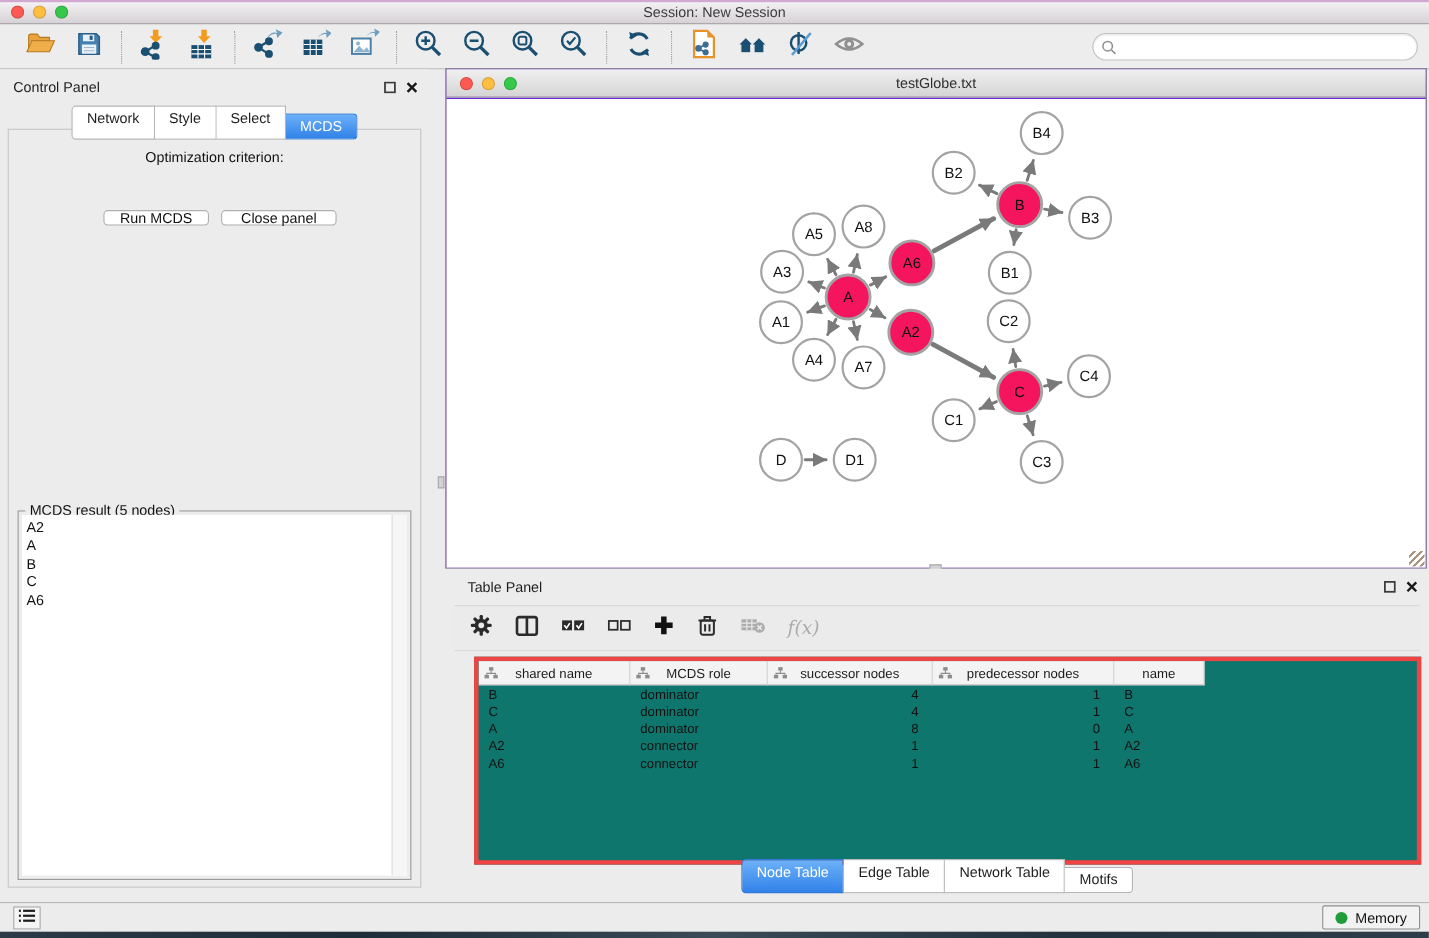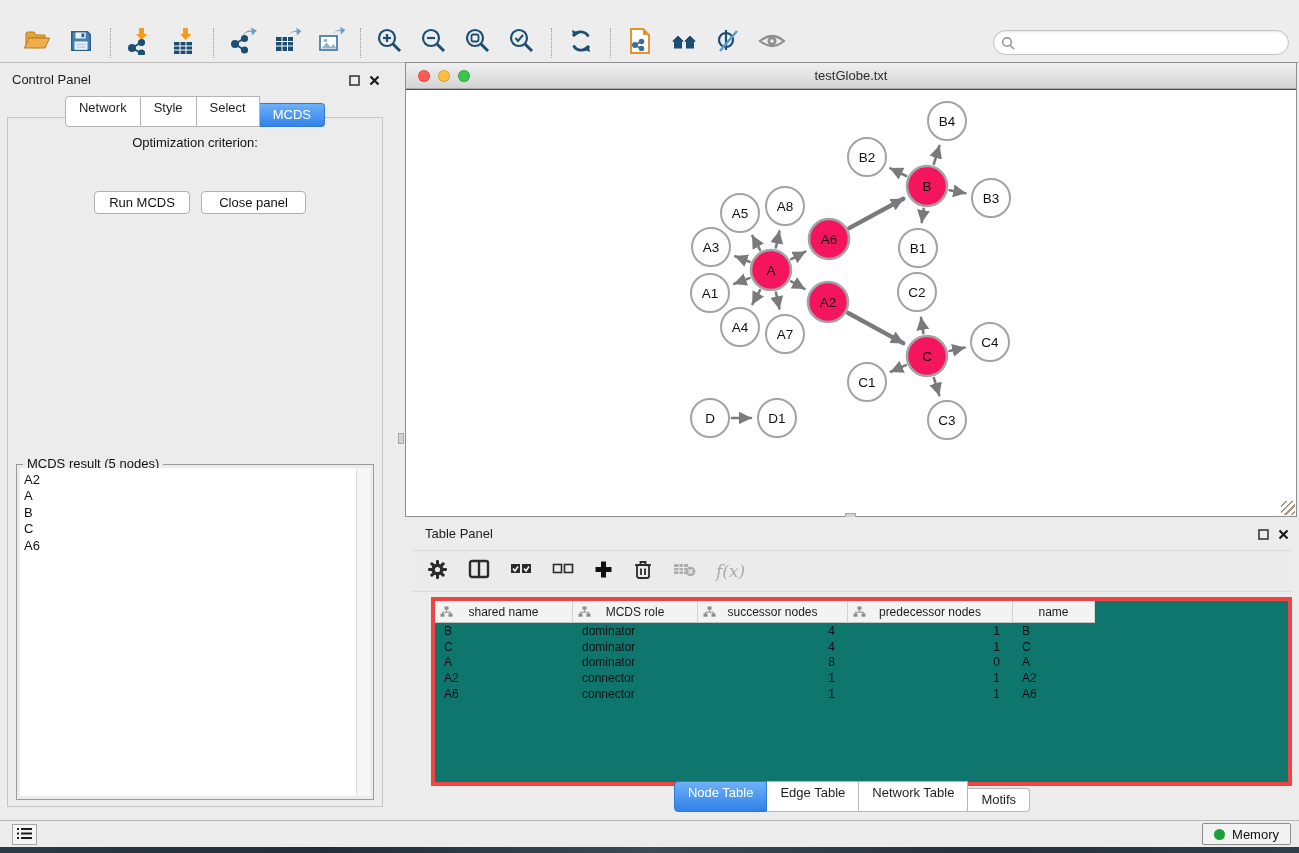--- a/index.html
+++ b/index.html
@@ -36,21 +36,21 @@
   .seg-tab { font-size:13px; padding:3px 13px 4px; background:#fff; border:1px solid #b5b5b5; border-left:none; color:#1e1e1e; }
   .seg-tab:first-child { border-left:1px solid #b5b5b5; border-radius:4px 0 0 4px;text-align:right; }
   .seg-tab:last-child { border-radius:0 4px 4px 0;margin-top:7px; }
   .seg-tab.active { background:linear-gradient(#6db1f9,#3181e8); color:#fff; border-color:#2f7ad6; }
   .cp-body { position:absolute; top:54px; left:7px; right:7px; bottom:13px; border:1px solid #c6c6c6; background:#ECECEC; }
   .opt-label { position:absolute; top:17px; left:0; right:0; text-align:center; font-size:13px; color:#111; }
   .dropdown { position:absolute; top:39px; left:36px; width:312px; height:24px; background:#fff;
     border:1px solid #b4b4b4; border-radius:4px; font-size:13px; line-height:22px; padding-left:9px; color:#111; }
   .dd-stepper { position:absolute; right:-1px; top:-1px; width:20px; height:24px; border-radius:0 4px 4px 0;
     background:linear-gradient(#6db1f9,#3181e8); display:flex; flex-direction:column; align-items:center; justify-content:center; gap:2px; }
-  .btn { position:absolute; top:73px; height:23px; background:#fff; border:1px solid #b0b0b0; border-radius:4px;
+  .btn { position:absolute; top:73px; height:14px; background:#fff; border:1px solid #b0b0b0; border-radius:4px;
     font-size:13px; color:#111; display:flex; align-items:center; justify-content:center; }
   .btn-run { left:86px; width:96px; } .btn-close { left:193px; width:105px; }
   .fieldset { position:absolute; left:8px; right:8px; top:346px; bottom:6px; border:1px solid #9a9a9a; }
   .fieldset-legend { position:absolute; top:-9px; left:6px; background:#ECECEC; padding:0 4px; font-size:13px; color:#111; }
   .result-area { position:absolute; inset:3px; background:#fff; overflow:hidden; }
   .result-item { font-size:13px; line-height:16.4px; padding-left:4px; color:#111; }
   .result-scroll { position:absolute; top:0; bottom:0; right:0; width:14px; background:#f6f6f6; border-left:1px solid #dcdcdc; }
 
   
   .net-window { position:absolute; left:405px; top:62px; width:892px; height:455px; background:#6d28d9; border:1px solid #8e8e8e; }
@@ -86,20 +86,28 @@
   .mem-dot { width:11px; height:11px; border-radius:50%; background:#1F9D3A; }
   .bottom-strip { position:absolute; bottom:0; left:0; right:0; height:6px;
     background:linear-gradient(90deg,#2a3a46,#1e2d38 25%,#3a4b55 50%,#22313c 75%,#2d3e4a); }
   .fx { font-family:"DejaVu Serif", serif; font-style:italic; font-size:17px; color:#ABABAB; }
 </style>
 </head>
 <body>
 
 <div class="app">
 
+  <div class="titlebar">
+    <div class="traffic">
+      <div class="light l-red"></div>
+      <div class="light l-yellow"></div>
+      <div class="light l-green"></div>
+    </div>
+    <div class="title-text">Session: New Session</div>
+  </div>
 
   <div class="toolbar">
     <div class="tb-group">
       <span class="tb-btn">
           <span><svg width="28" height="28" viewBox="0 0 28 28">
               <path d="M3 21 V7 q0-2 2-2 h6 l2 3 h9 v3 H5" fill="#E8A33D" stroke="#B87A1E"></path>
               <path d="M1.5 21 L6 11 H26.5 L22 21 Z" fill="#F0AE4A" stroke="#B87A1E"></path>
             </svg></span>
         </span>
       <span class="tb-btn">

